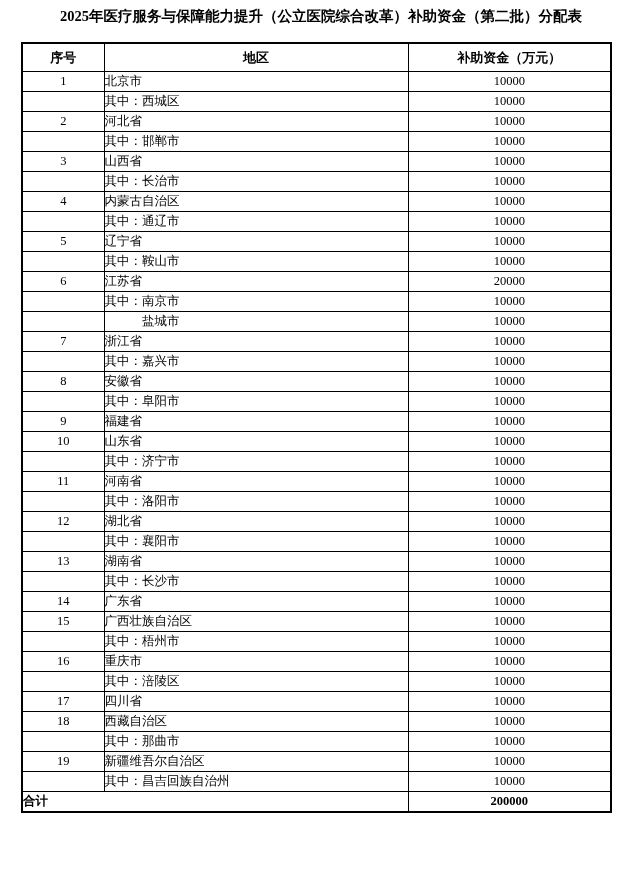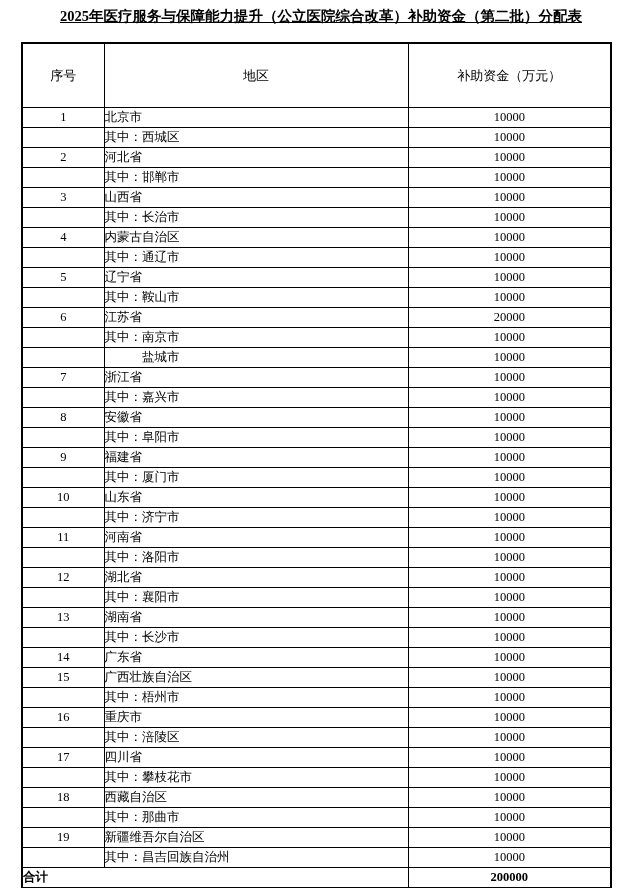--- a/index.html
+++ b/index.html
@@ -19,40 +19,39 @@
   .doc-title {
     position: absolute;
     top: 7px;
     left: 0;
     width: 100%;
     text-align: center;
     font-weight: bold;
     font-size: 14.5px;
     letter-spacing: 0px;
     white-space: nowrap;
-    text-decoration: underline;
   }
   table.alloc {
     position: absolute;
     left: 21px;
     top: 42px;
     border-collapse: collapse;
     table-layout: fixed;
     border: 2px solid #000000;
   }
   col.c1 { width: 82px; }
   col.c2 { width: 304px; }
   col.c3 { width: 203px; }
   table.alloc th {
     height: 27px;
     border: 1px solid #000000;
     font-size: 13px;
-    font-weight: normal;
+    font-weight: bold;
     text-align: center;
-    padding: 18px;
+    padding: 0;
     line-height: 27px;
     white-space: nowrap;
   }
   table.alloc td {
     height: 19px;
     border: 1px solid #000000;
     font-size: 12.5px;
     font-weight: normal;
     padding: 0;
     line-height: 19px;
@@ -171,25 +170,20 @@
           <td class="no"></td>
           <td class="region">其中：阜阳市</td>
           <td class="amount">10000</td>
         </tr>
         <tr>
           <td class="no">9</td>
           <td class="region">福建省</td>
           <td class="amount">10000</td>
         </tr>
         <tr>
-          <td class="no"></td>
-          <td class="region">其中：厦门市</td>
-          <td class="amount">10000</td>
-        </tr>
-        <tr>
           <td class="no">10</td>
           <td class="region">山东省</td>
           <td class="amount">10000</td>
         </tr>
         <tr>
           <td class="no"></td>
           <td class="region">其中：济宁市</td>
           <td class="amount">10000</td>
         </tr>
         <tr>
@@ -243,25 +237,20 @@
           <td class="amount">10000</td>
         </tr>
         <tr>
           <td class="no"></td>
           <td class="region">其中：涪陵区</td>
           <td class="amount">10000</td>
         </tr>
         <tr>
           <td class="no">17</td>
           <td class="region">四川省</td>
-          <td class="amount">10000</td>
-        </tr>
-        <tr>
-          <td class="no"></td>
-          <td class="region">其中：攀枝花市</td>
           <td class="amount">10000</td>
         </tr>
         <tr>
           <td class="no">18</td>
           <td class="region">西藏自治区</td>
           <td class="amount">10000</td>
         </tr>
         <tr>
           <td class="no"></td>
           <td class="region">其中：那曲市</td>

